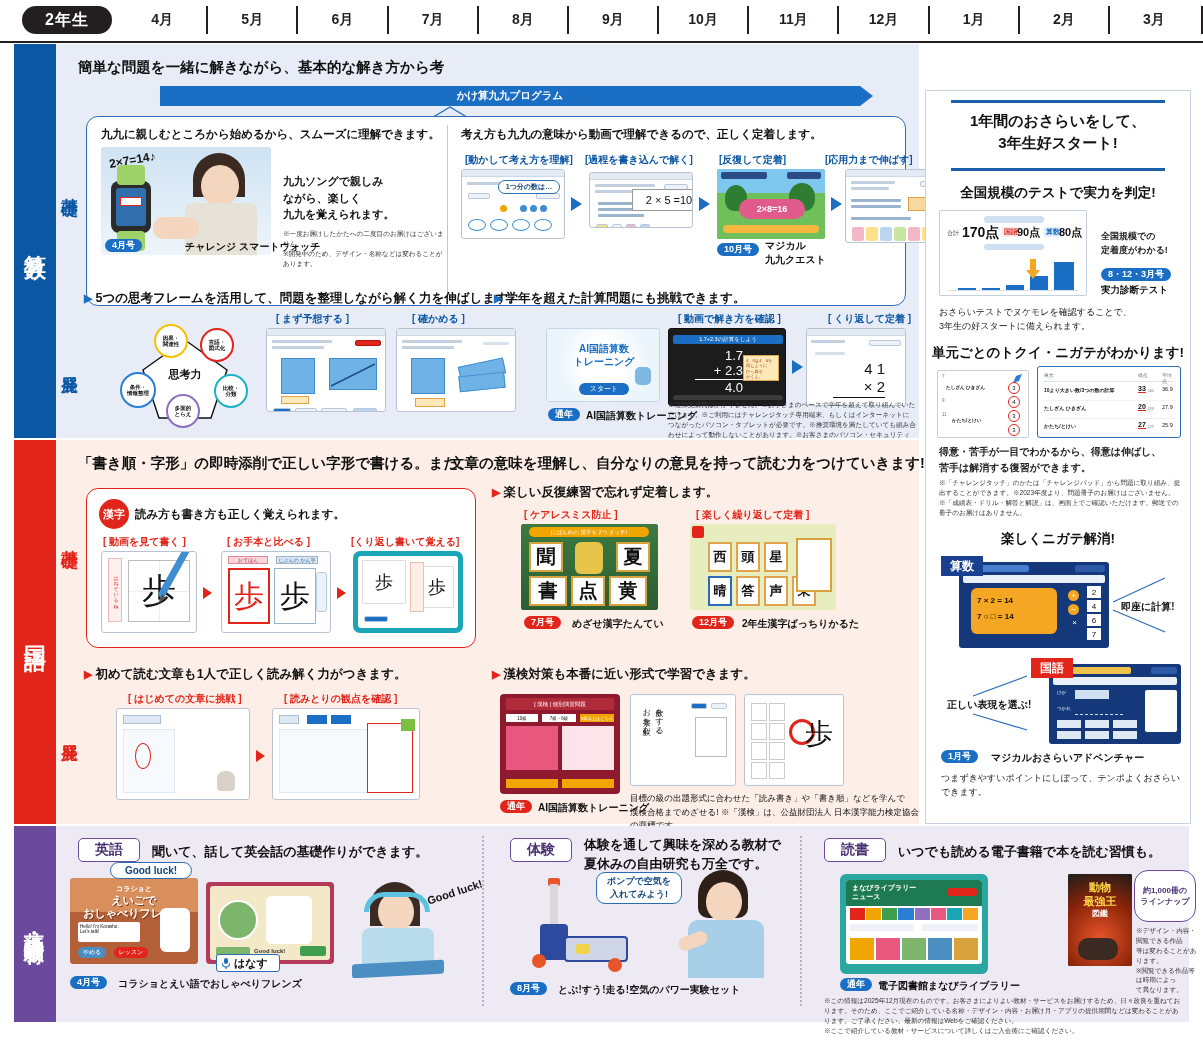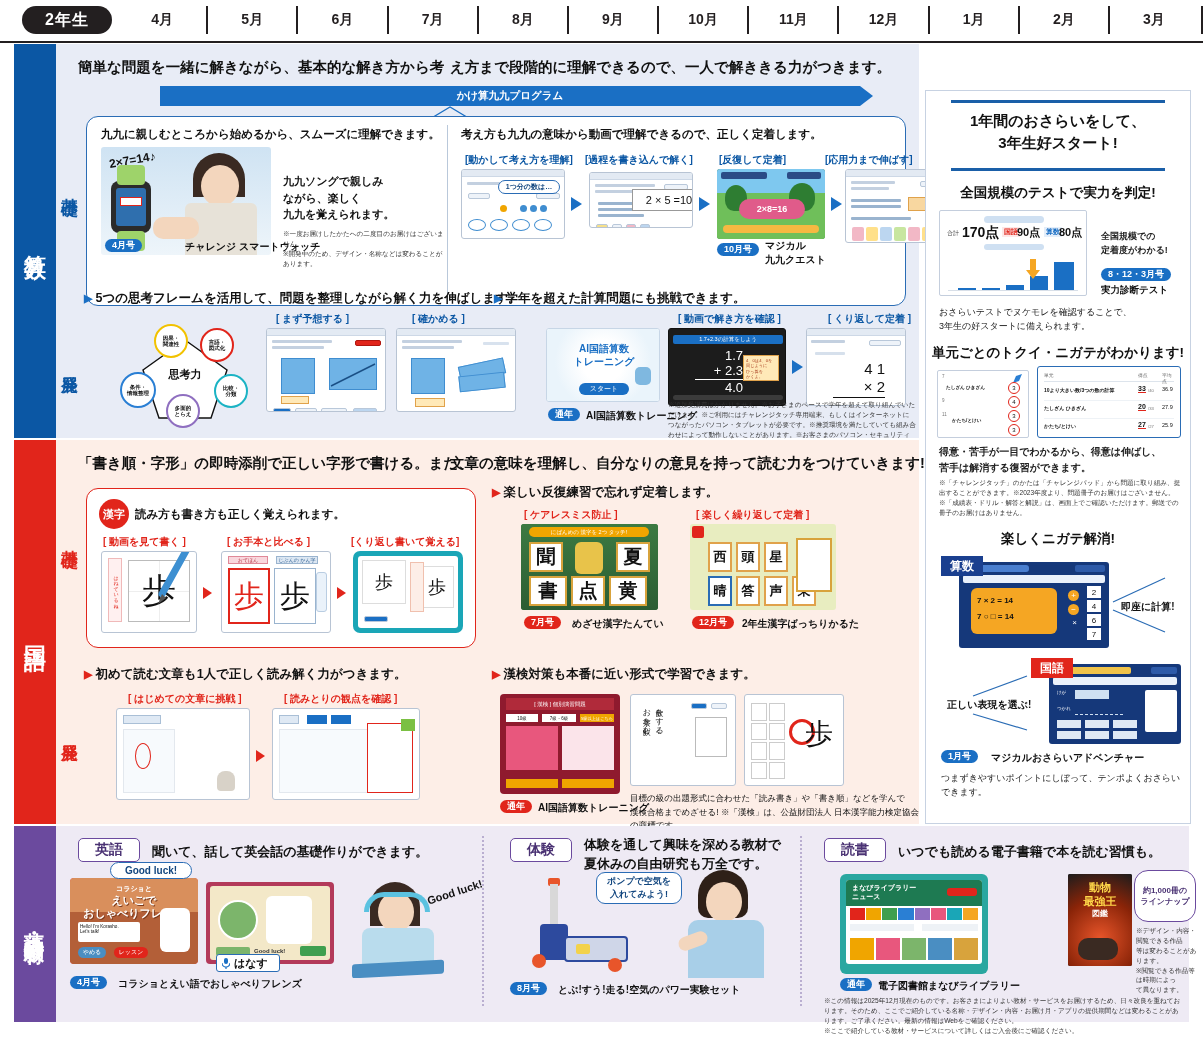--- a/index.html
+++ b/index.html
@@ -141,21 +141,20 @@
       <div class="month">3月</div>
     </div>
   </div>
   <div class="hdr-rule"></div>
 
   <div class="subject math">
     <div class="subj-bg"></div>
     <div class="subj-tab">算数</div>
 
     <div class="lead" style="left:78px; top:14px;">簡単な問題を一緒に解きながら、基本的な解き方から考</div>
-    <div class="lead" style="left:450px; top:14px;">え方まで段階的に理解できるので、一人で解ききる力がつきます。</div>
 
     <div class="band" style="left:160px; top:42px; width:700px;">かけ算九九プログラム</div>
 
     <svg style="position:absolute; left:430px; top:62px;" width="40" height="14">
       <polyline points="0,13 20,1 40,13" fill="none" stroke="#1a6fc4" stroke-width="1.2"></polyline>
     </svg>
 
     <div class="level-label lv-math" style="left:58px; top:140px;">基礎</div>
 
     <div class="card" style="left:86px; top:72px; width:820px; height:190px;">

